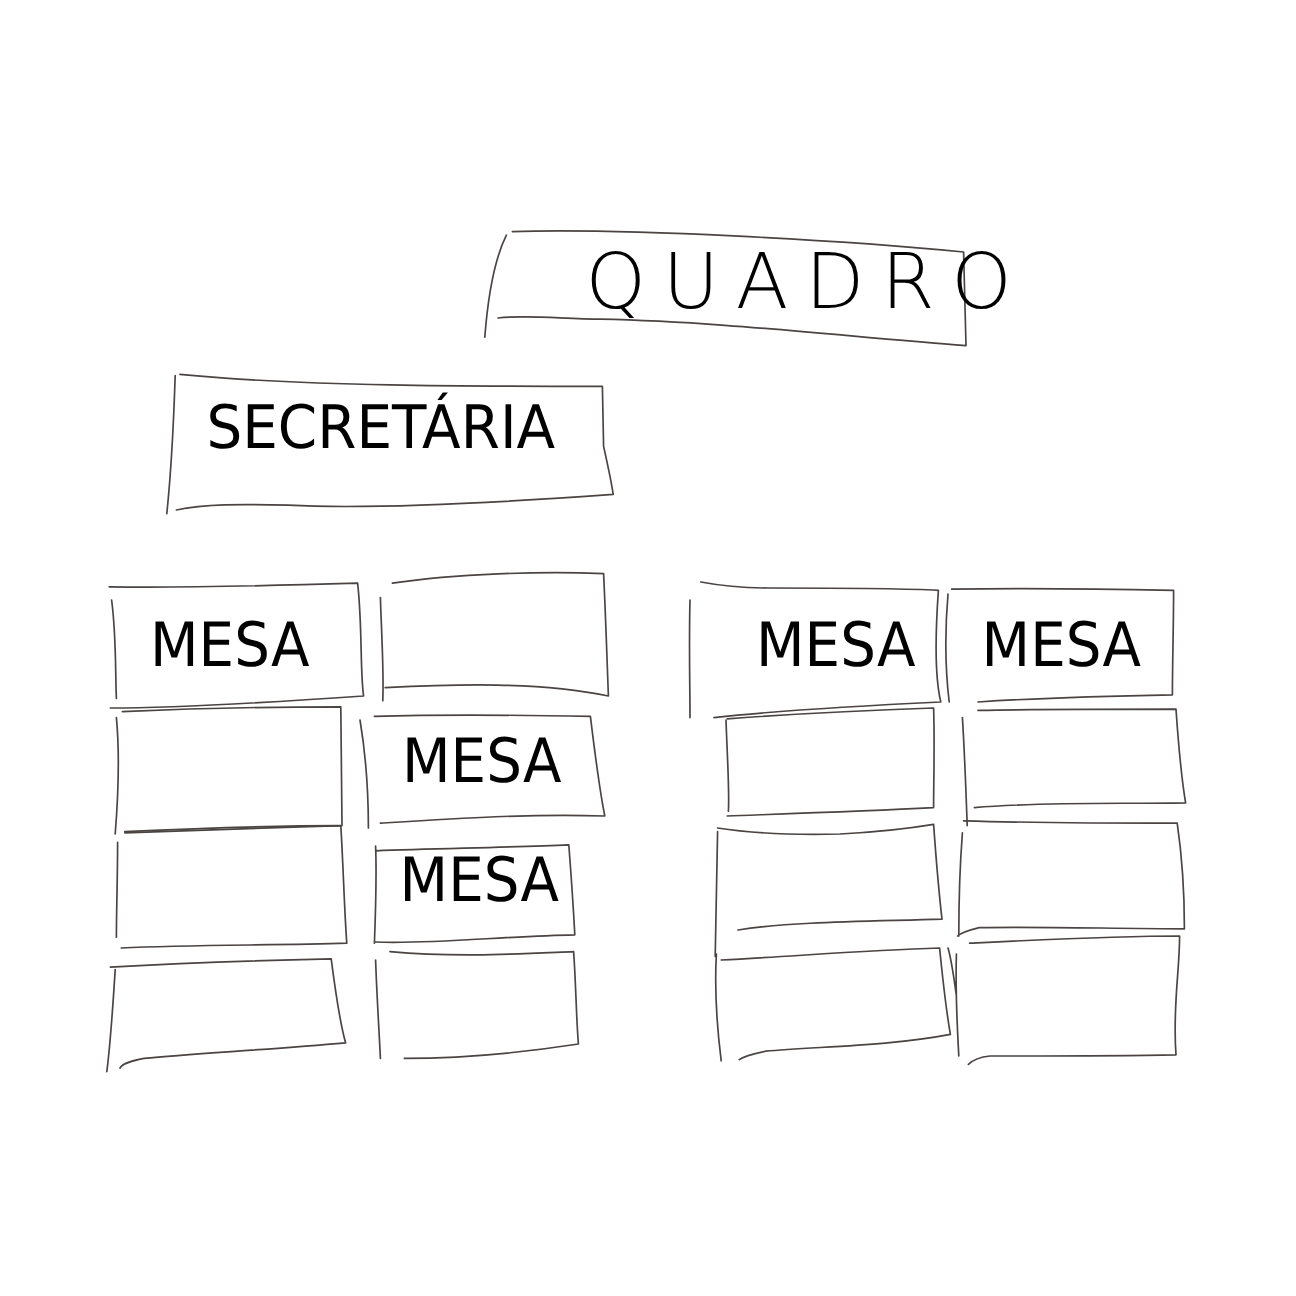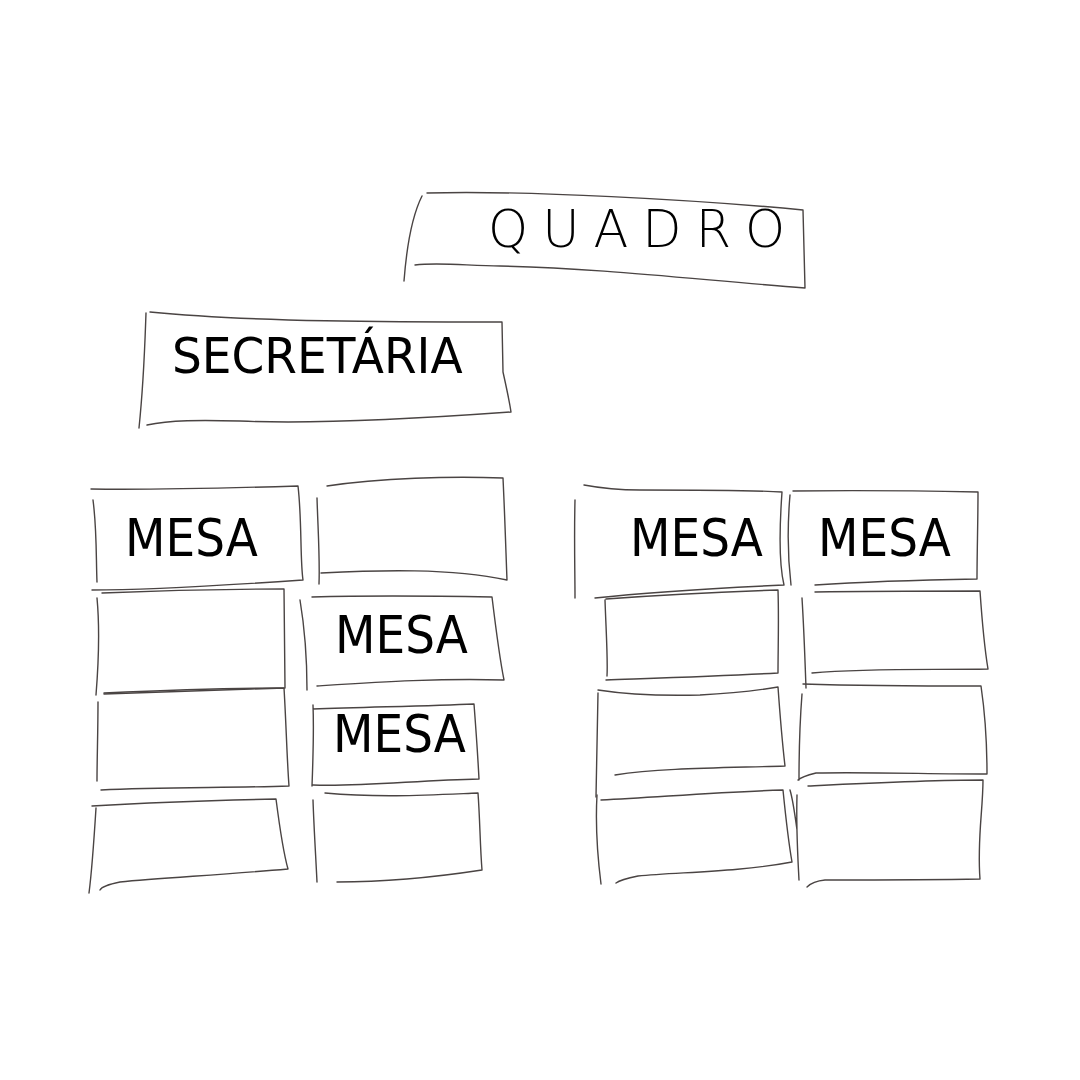--- a/index.html
+++ b/index.html
@@ -6,21 +6,21 @@
     body { width: 1080px; height: 1080px; position: relative; overflow: hidden; }
     svg.sketch { position: absolute; left: 0; top: 0; width: 1080px; height: 1080px; }
     svg.sketch path { fill: none; stroke: #4a4443; stroke-width: 1.4; stroke-linecap: round; stroke-linejoin: round; }
     .label {
       position: absolute;
       font-family: "DejaVu Sans", sans-serif;
       color: #000000;
       white-space: nowrap;
       line-height: 1;
     }
-    .quadro { left: 488px; top: 204px; font-size: 51px; letter-spacing: 14px; font-weight: 300; }
+    .quadro { left: 488px; top: 204px; font-size: 64px; letter-spacing: 14px; font-weight: 300; }
     .secretaria { left: 172px; top: 331px; font-size: 50px; letter-spacing: 0px; transform: scaleX(0.94); transform-origin: left top; }
     .mesa { font-size: 51px; letter-spacing: 0px; transform: scaleX(0.92); transform-origin: left top; }
     .m1 { left: 125px; top: 513px; }
     .m2 { left: 335px; top: 610px; }
     .m3 { left: 333px; top: 709px; }
     .m4 { left: 630px; top: 513px; }
     .m5 { left: 818px; top: 513px; }
   </style>
 </head>
 <body>

